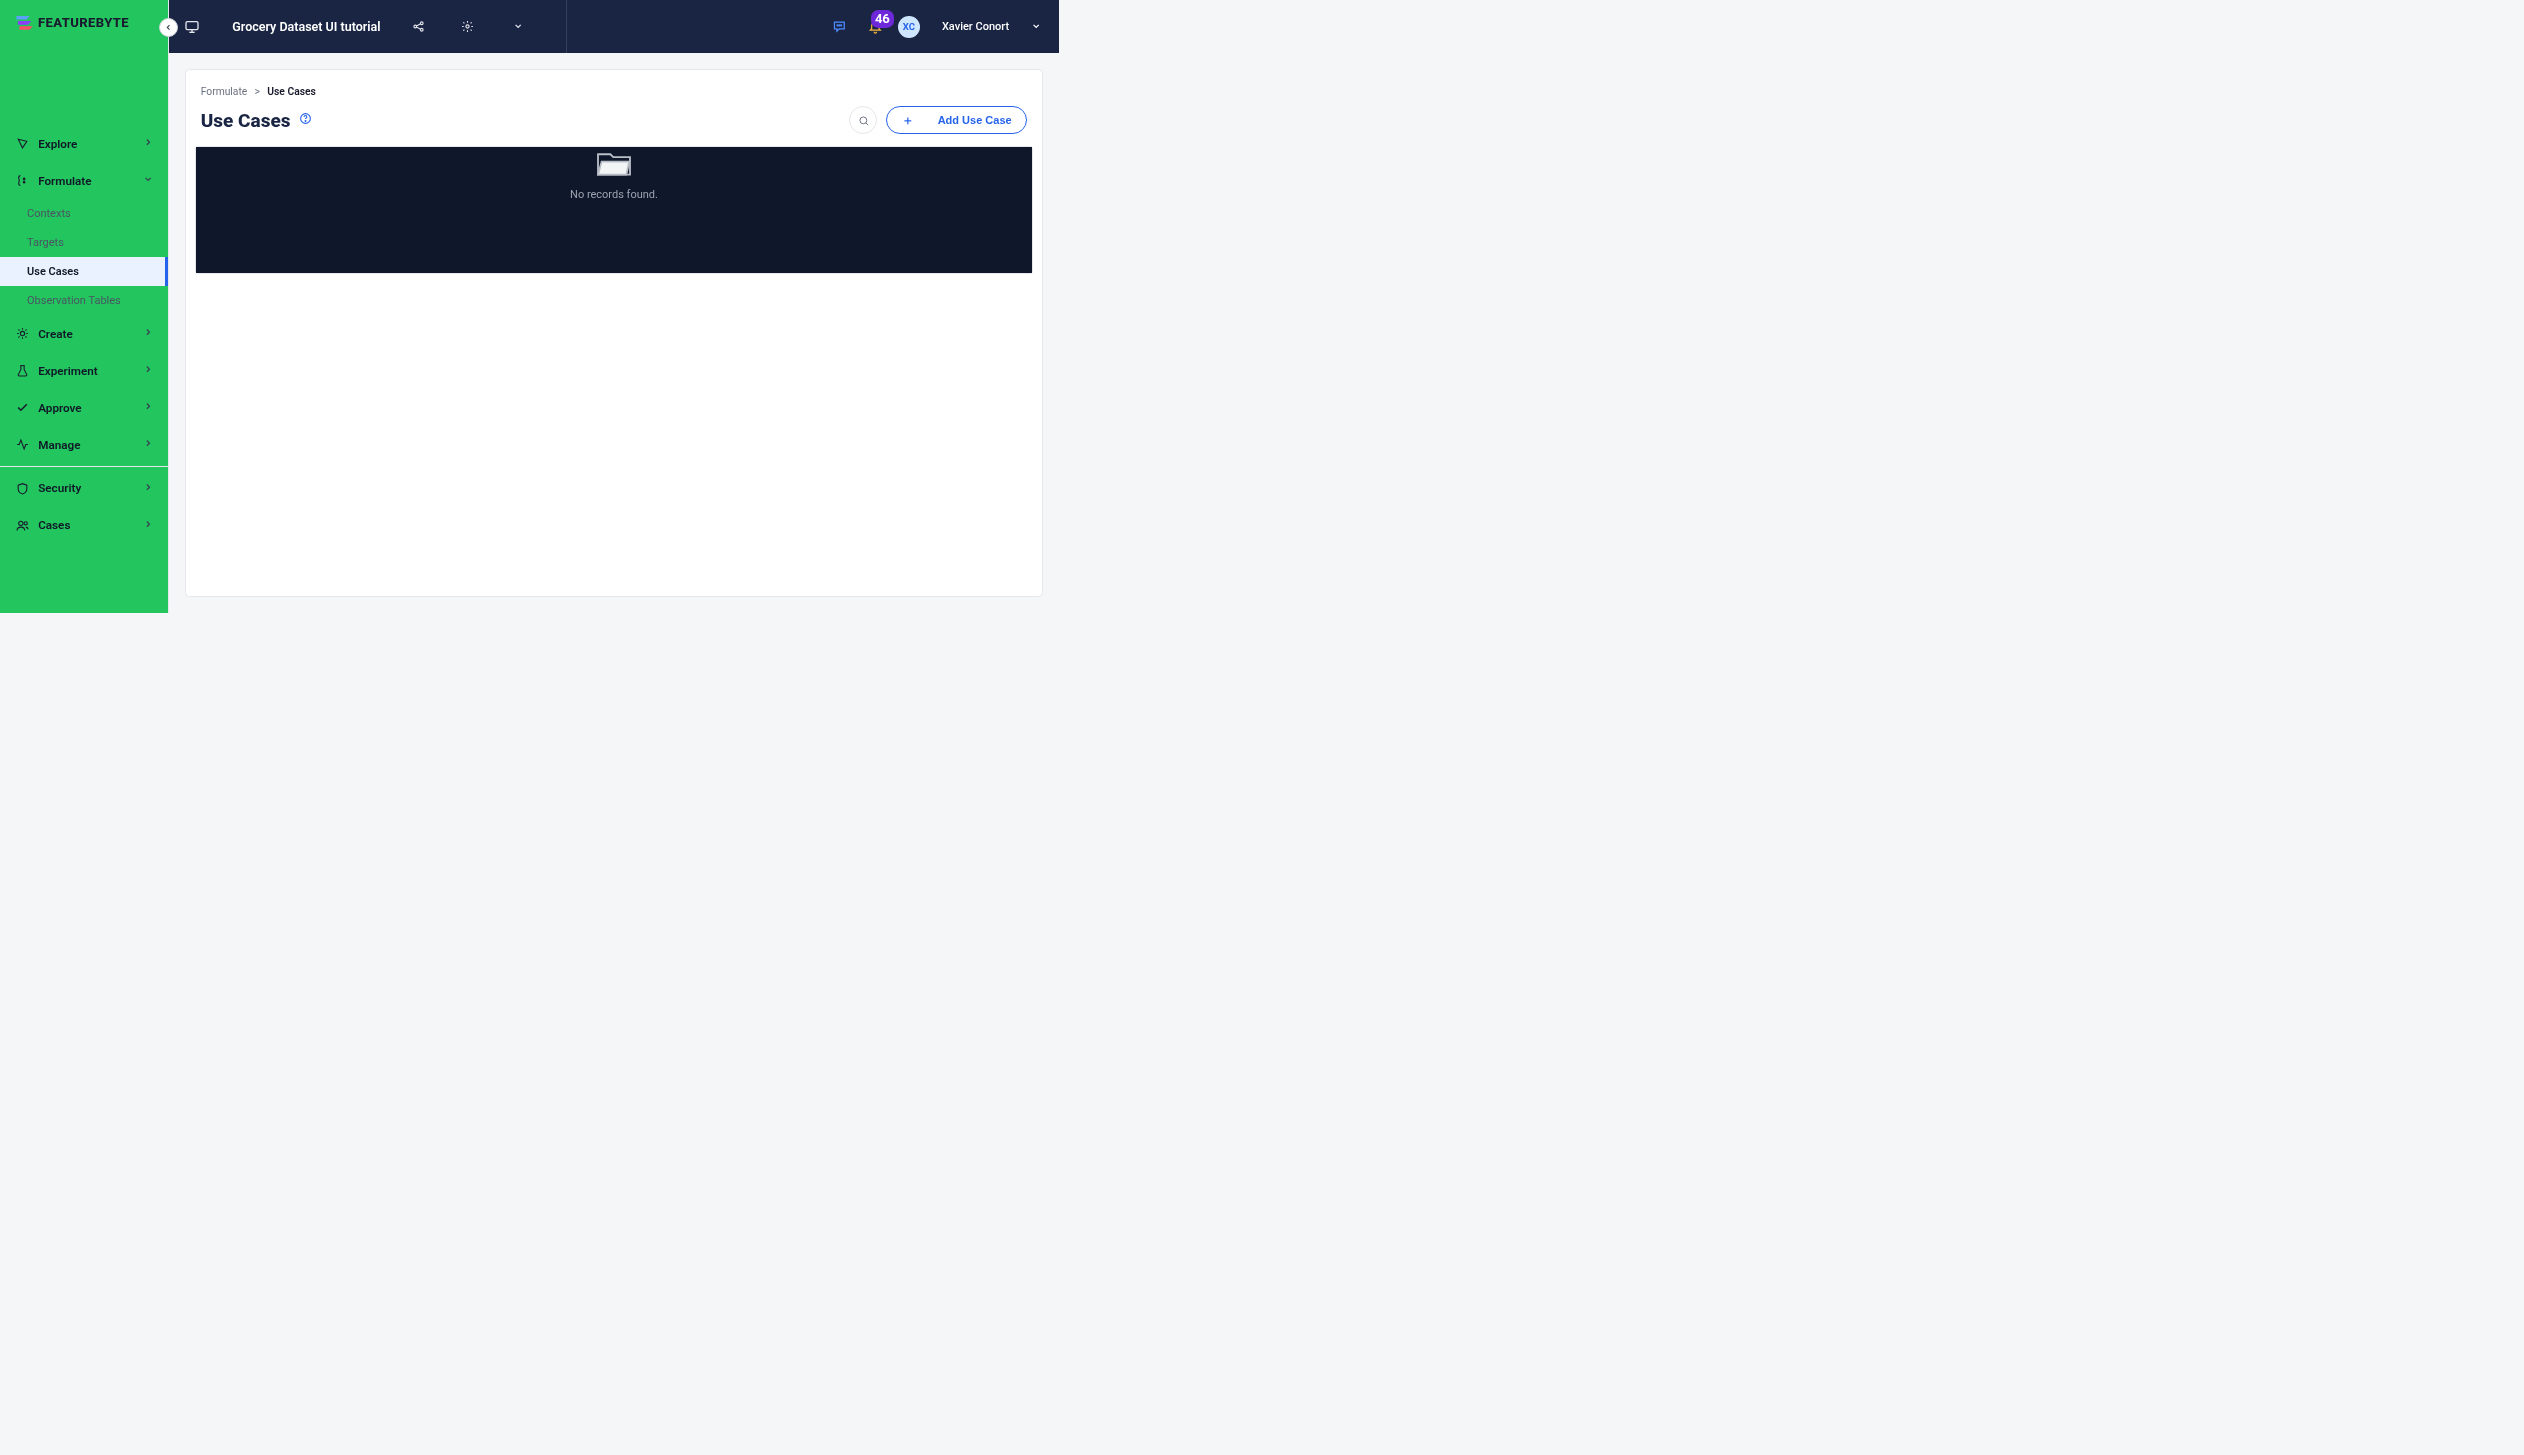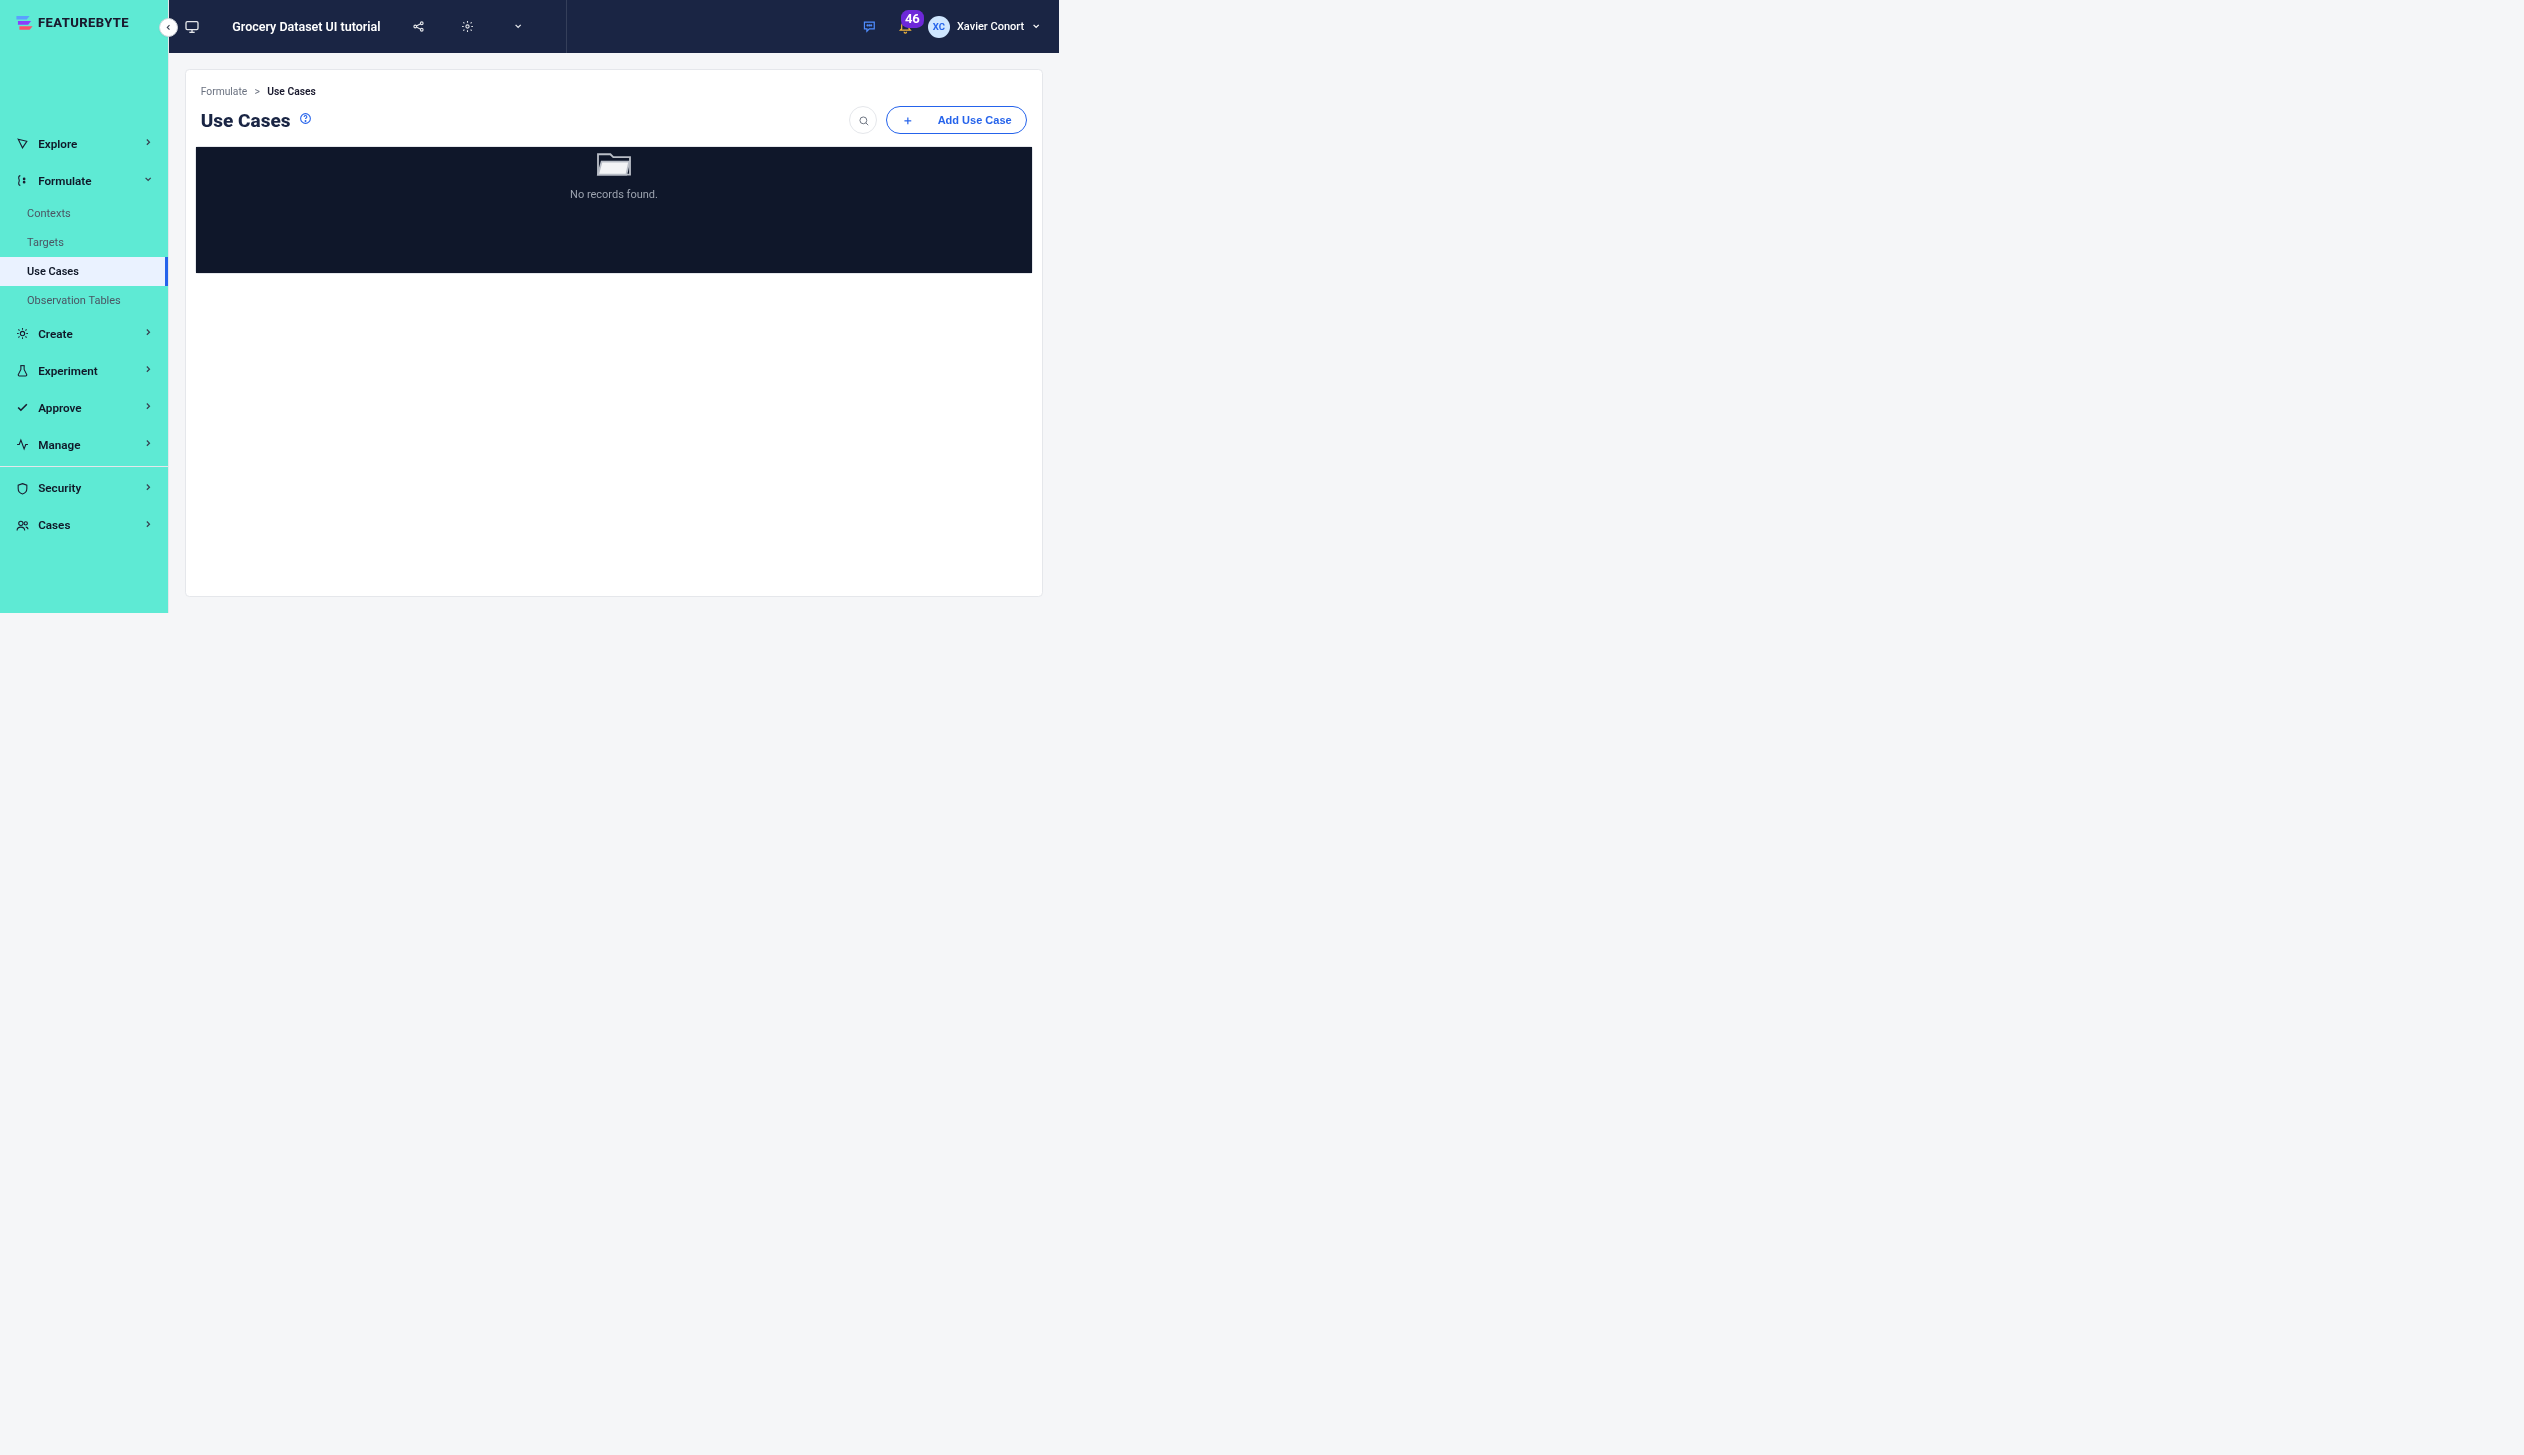--- a/index.html
+++ b/index.html
@@ -9,21 +9,21 @@
   color: #1a1a2e;
   width: 1059px;
   height: 613px;
   overflow: hidden;
 }
 .app { display: flex; height: 100%; }
 
 
 .sidebar {
   width: 169px;
-  background: #5eead4;
+  background: #22c55e;
   border-right: 0.7px solid #e5e7eb;
   display: flex;
   flex-direction: column;
   position: relative;
 }
 .logo-wrap {
   height: 44px;
   display: flex;
   align-items: center;
   padding: 0 14.7px;
@@ -149,21 +149,21 @@
   height: 22px;
   border-radius: 50%;
   background: #cfe6ff;
   color: #2563eb;
   font-weight: 700;
   font-size: 9.5px;
   display: flex;
   align-items: center;
   justify-content: center;
 }
-.user-block { display: flex; align-items: center; gap: 7px; cursor: pointer; }
+.user-block { display: flex; align-items: center; gap: 22px; cursor: pointer; }
 .user-name { font-size: 11px; font-weight: 500; color: #fff; }
 
 
 .content { flex: 1; padding: 16px; overflow: auto; }
 .panel {
   background: #fff;
   border-radius: 4.4px;
   border: 0.7px solid #e5e7eb;
   min-height: 528px;
   display: flex;

